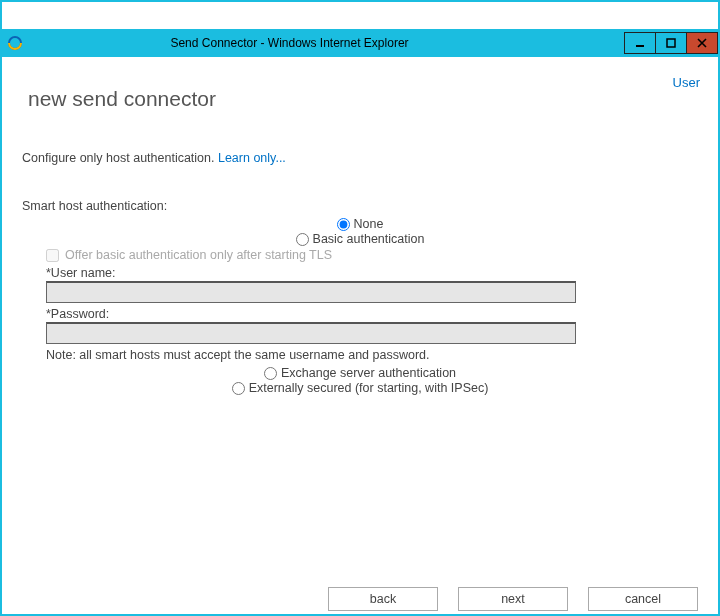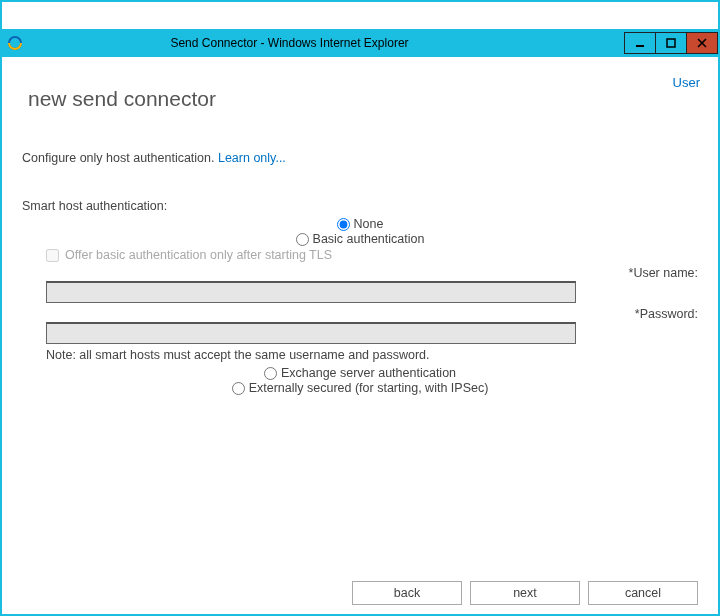--- a/index.html
+++ b/index.html
@@ -70,36 +70,36 @@
     .section-label { margin-bottom: 4px; }
     .radio-row {
       display: flex; align-items: center;
       margin: 1px 0;
       justify-content: center;
     }
     .radio-row input[type=radio] { margin-right: 4px; }
     .indent1 { margin-left: 24px; }
     .cb-row { display: flex; align-items: center; color: #a9a9a9; margin: 2px 0 2px 0;}
     .cb-row input[type=checkbox] { margin-right: 6px; }
-    .field-label { margin-top: 4px; margin-bottom: 1px; color: #444; text-align: right;}
+    .field-label { margin-top: 4px; margin-bottom: 1px; color: #444;}
     .txt {
       width: 530px;
       height: 22px;
       background: #e6e6e6;
       border: 1px solid #666;
       border-top: 2px solid #555;
       padding: 2px 4px;
       color: #333;
       font-size: 12px;
     }
     .note { margin-top: 4px; color: #444; }
     .button-row {
       position: absolute;
-      right: 20px; bottom: 14px;
-      display: flex; gap: 8px;
+      right: 20px; bottom: 8px;
+      display: flex; gap: 20px;
     }
     .btn {
       width: 110px; height: 24px;
       border: 1px solid #aaa;
       background: #fff;
       font-size: 12.5px;
       color: #444;
       cursor: pointer;
     }
     .divider-line {

